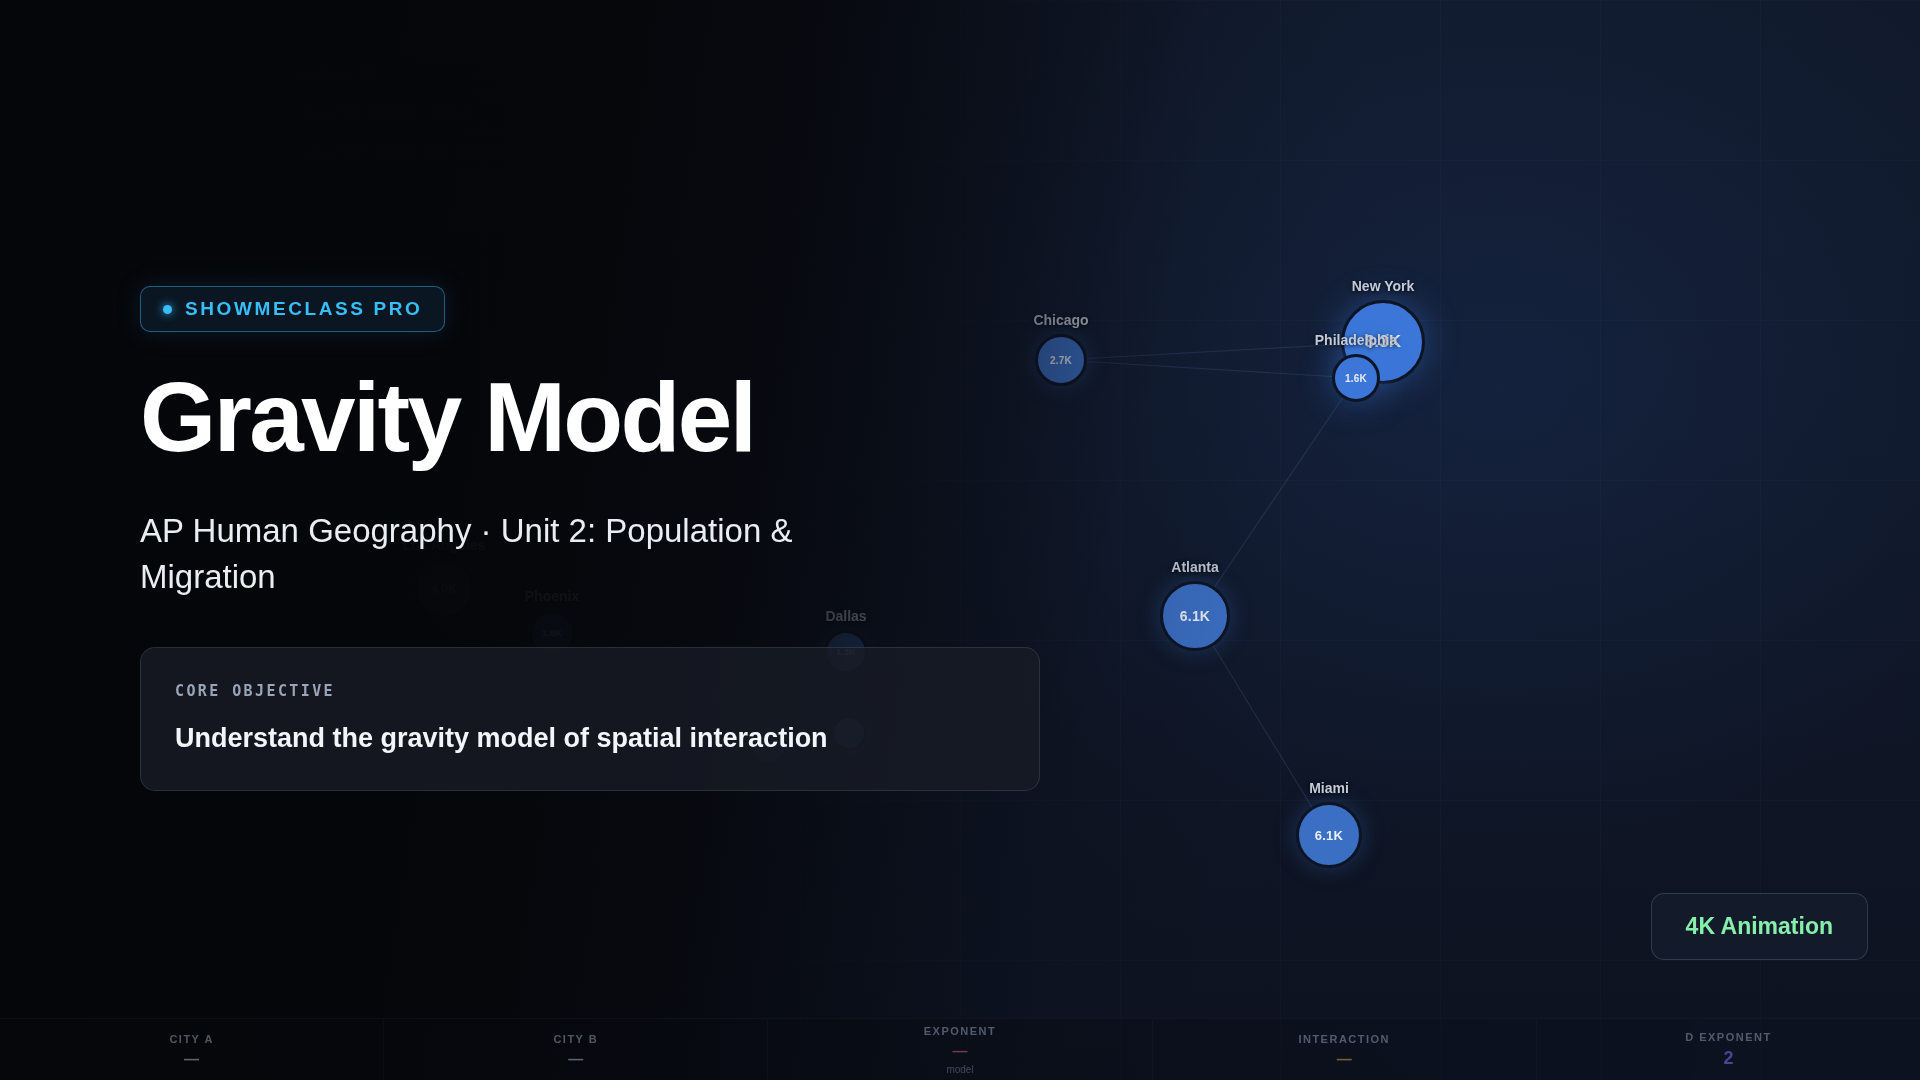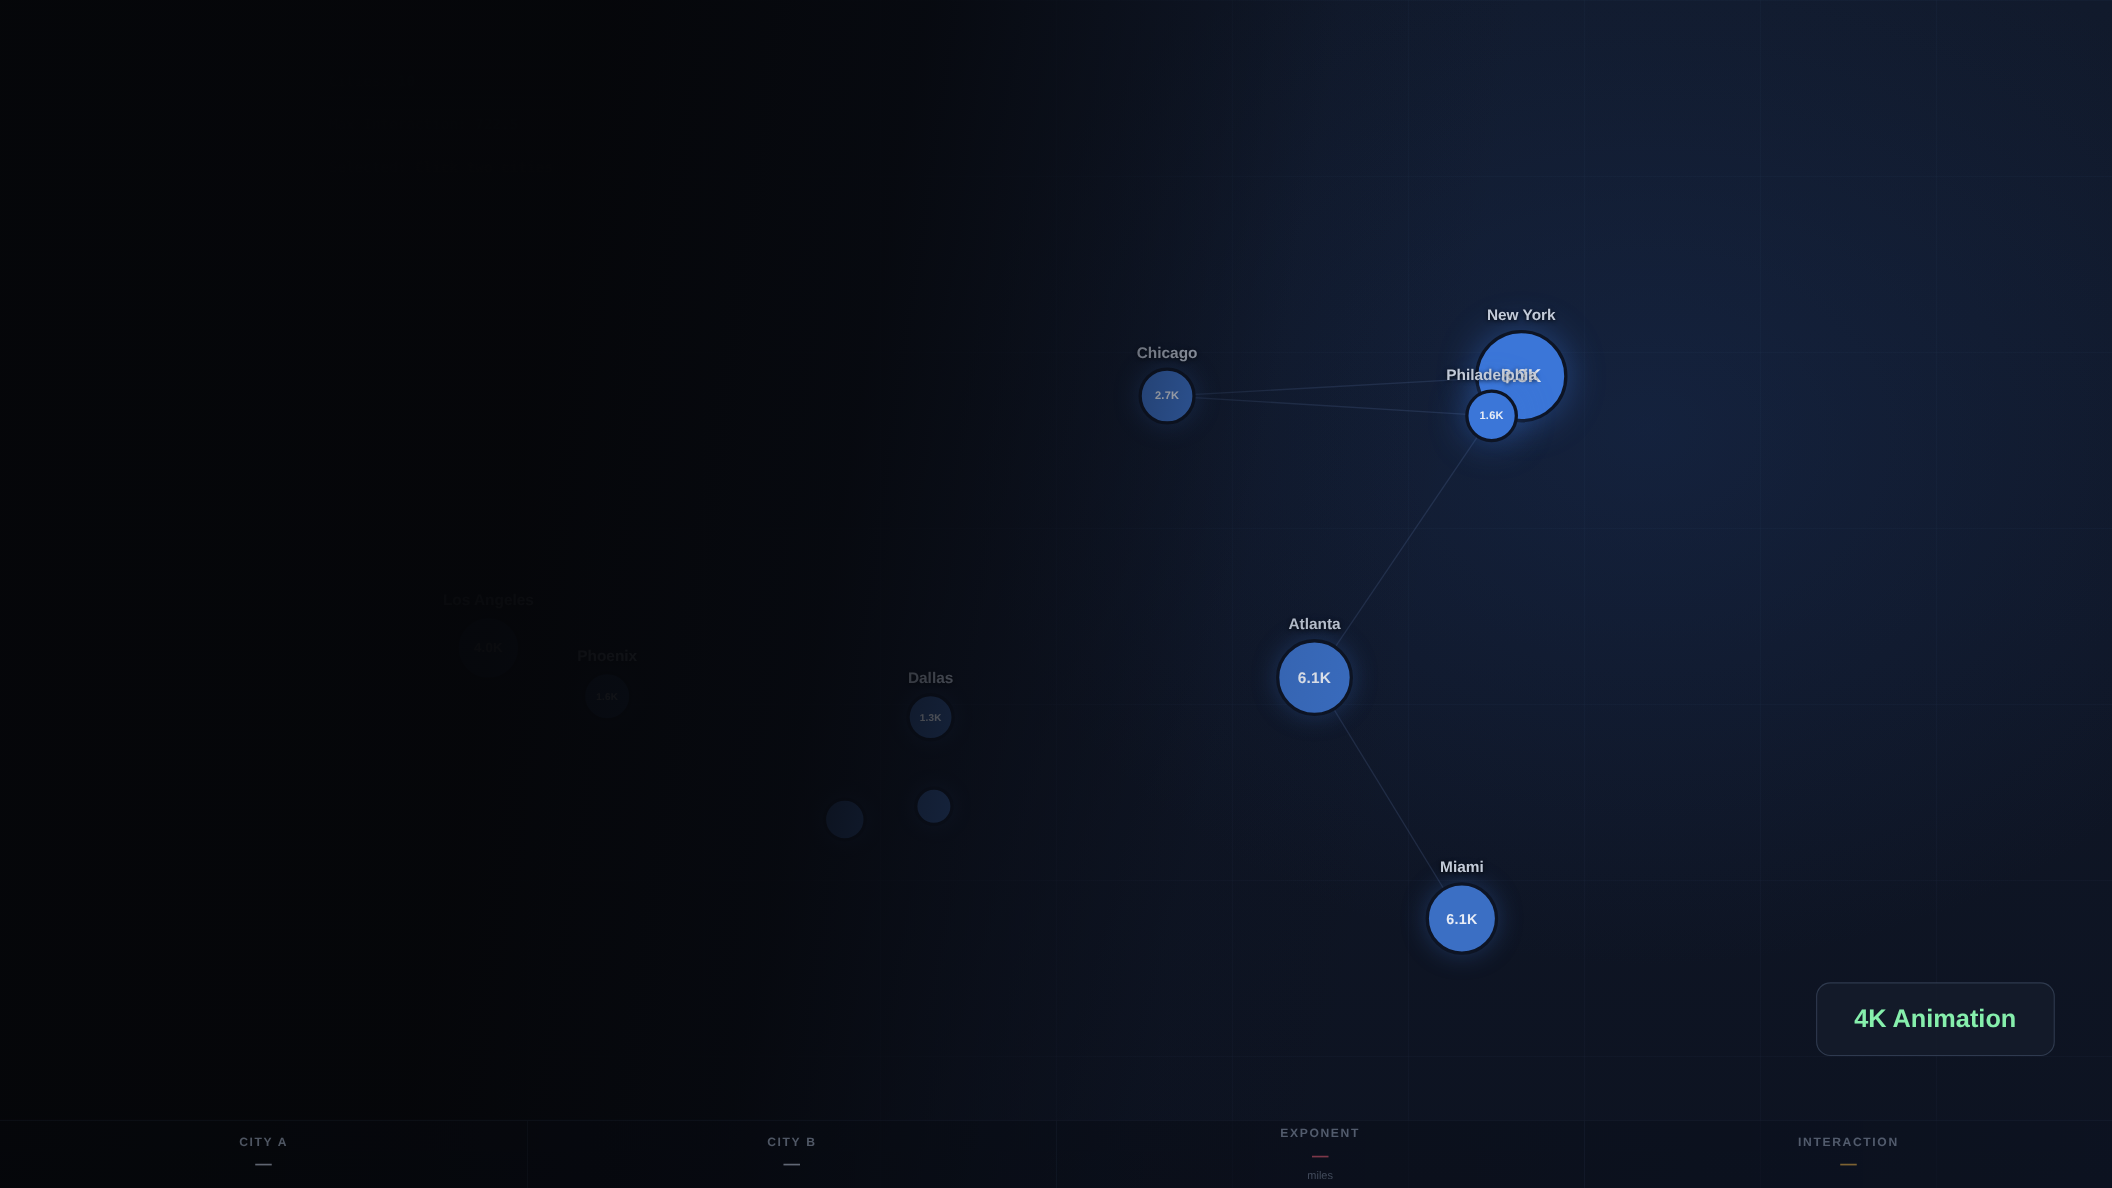--- a/index.html
+++ b/index.html
@@ -272,38 +272,59 @@
       <span class="v cyan">722.5</span>
     </div>
     <div class="hud-row">
       <span>Selected:</span>
       <span class="v amber">Click two cities</span>
     </div>
   </div>
 
   <div id="overlay"></div>
 
+  <div id="hero">
+
+    <div id="badge">
+      <span class="dot"></span>
+      <span class="txt">SHOWMECLASS PRO</span>
+    </div>
+
+    <h1 id="title">Gravity Model</h1>
+
+    <div id="subtitle">AP Human Geography · Unit 2: Population &amp; Migration</div>
+
+    <div id="objective-card">
+      <div class="k">CORE OBJECTIVE</div>
+      <div class="v">Understand the gravity model of spatial interaction</div>
+    </div>
+
+  </div>
 
   <div id="pills">
     <div class="pill">4K Animation</div>
   </div>
 
   <div id="stats">
       <div class="stat">
         <div class="k">CITY A</div>
         <div class="v">—</div>
       </div>
       <div class="stat">
         <div class="k">CITY B</div>
         <div class="v">—</div>
       </div>
       <div class="stat">
         <div class="k">EXPONENT</div>
         <div class="v red">—</div>
-        <div class="unit">miles</div>
+        <div class="unit">model</div>
       </div>
       <div class="stat">
         <div class="k">INTERACTION</div>
         <div class="v amber">—</div>
       </div>
+      <div class="stat">
+        <div class="k">D EXPONENT</div>
+        <div class="v purple">2</div>
+      </div>
     </div>
 
 </div>
 
 </body></html>

